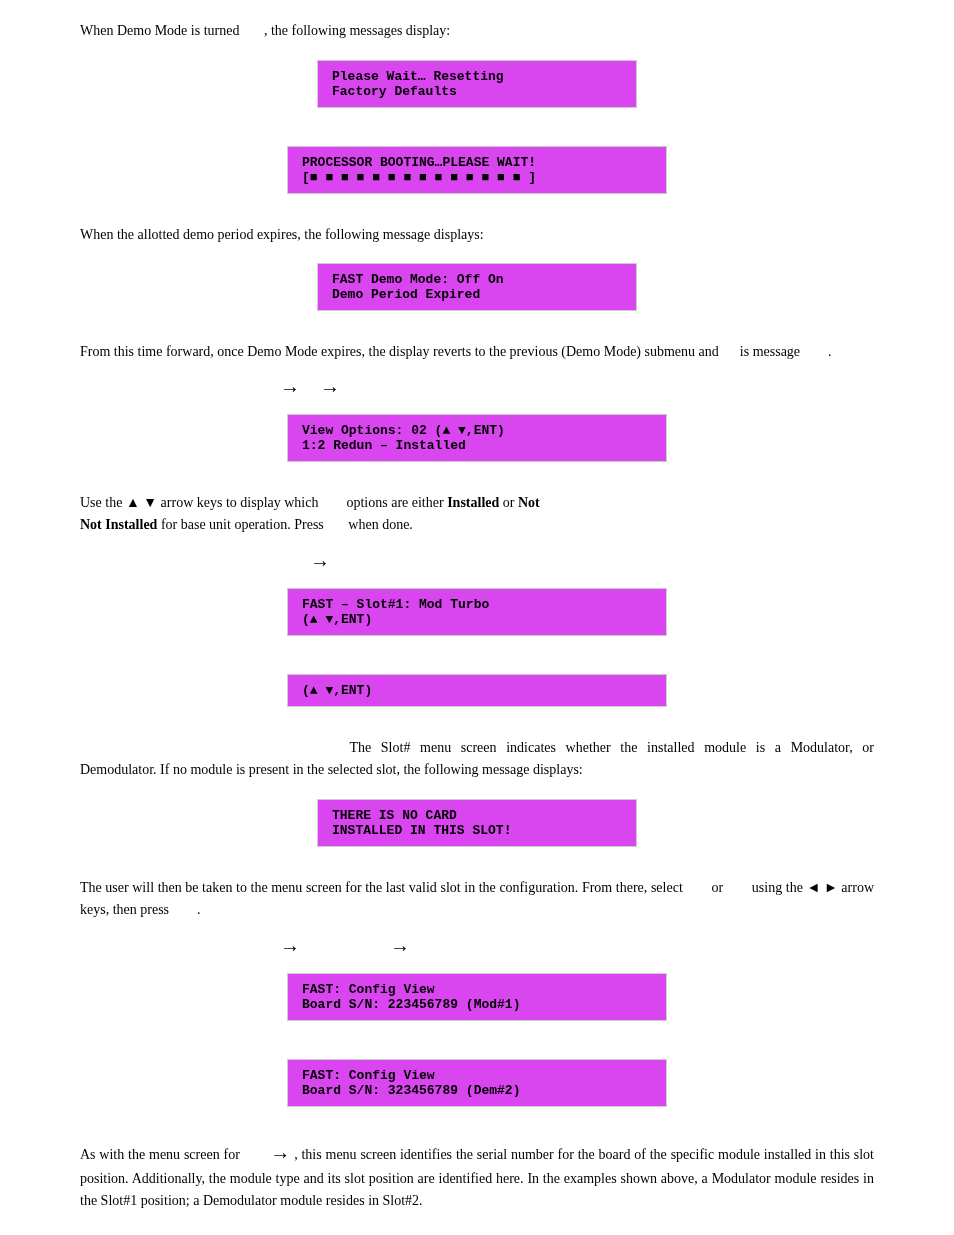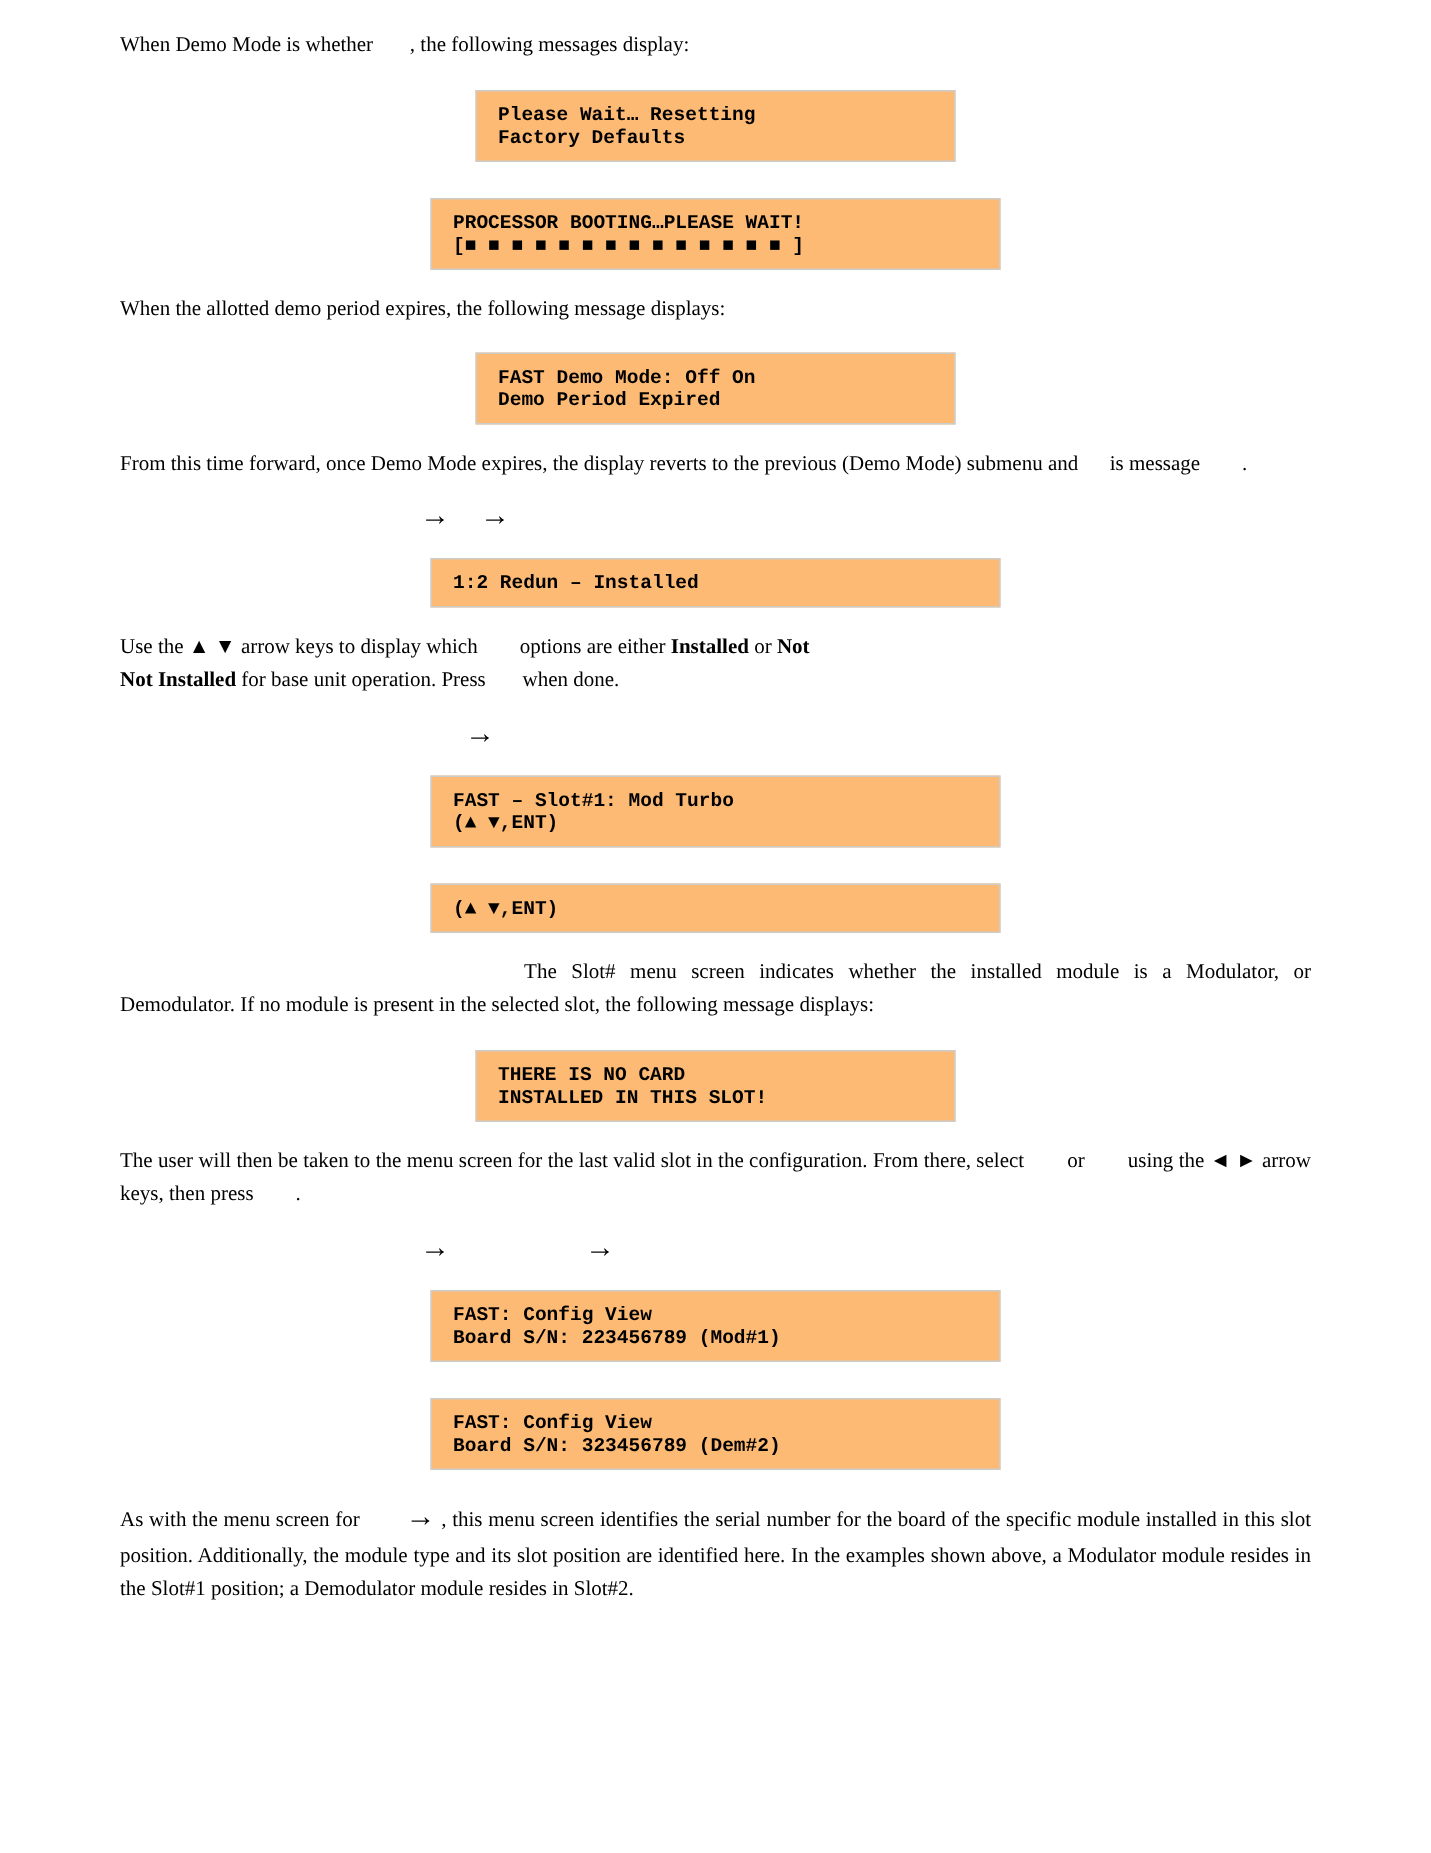--- a/index.html
+++ b/index.html
@@ -35,27 +35,27 @@
       padding: 20px 80px 40px 80px;
     }
 
     p {
       margin-bottom: 10px;
       line-height: 1.55;
       text-align: justify;
     }
 
     .code-box {
-      background: #fdba74;
+      background: #d946ef;
       border: 1px solid #ccc;
       font-family: "Courier New", Courier, monospace;
       font-size: 13px;
       font-weight: bold;
       padding: 8px 14px;
-      margin: 8px auto 6px auto;
+      margin: 8px auto 20px auto;
       display: block;
       width: fit-content;
       min-width: 320px;
     }
 
     .code-box-wide {
       min-width: 380px;
     }
 
     .arrow {
@@ -78,21 +78,21 @@
   </style>
 </head>
 <body>
 
 <div class="page">
 
 
   <div class="content">
 
     <p>
-      <span>When Demo Mode is whether</span>
+      <span>When Demo Mode is turned</span>
       &nbsp;&nbsp;&nbsp;&nbsp;&nbsp;
       <span>, the following messages display:</span>
     </p>
 
     <div class="center-box">
       <div class="code-box">
         <div>Please Wait… Resetting</div>
         <div>Factory Defaults</div>
       </div>
     </div>
@@ -121,20 +121,21 @@
       <span>.</span>
     </p>
 
     <div class="double-arrow-line">
       <span class="arrow">→</span>
       <span class="arrow">→</span>
     </div>
 
     <div class="center-box">
       <div class="code-box code-box-wide">
+        <div>View Options: 02     (▲ ▼,ENT)</div>
         <div>1:2 Redun  – Installed</div>
       </div>
     </div>
 
     <p>
       <span>Use the ▲ ▼ arrow keys to display which</span>
       &nbsp;&nbsp;&nbsp;&nbsp;&nbsp;&nbsp;
       <span>options are either</span>
       <strong>Installed</strong>
       <span> or </span>

